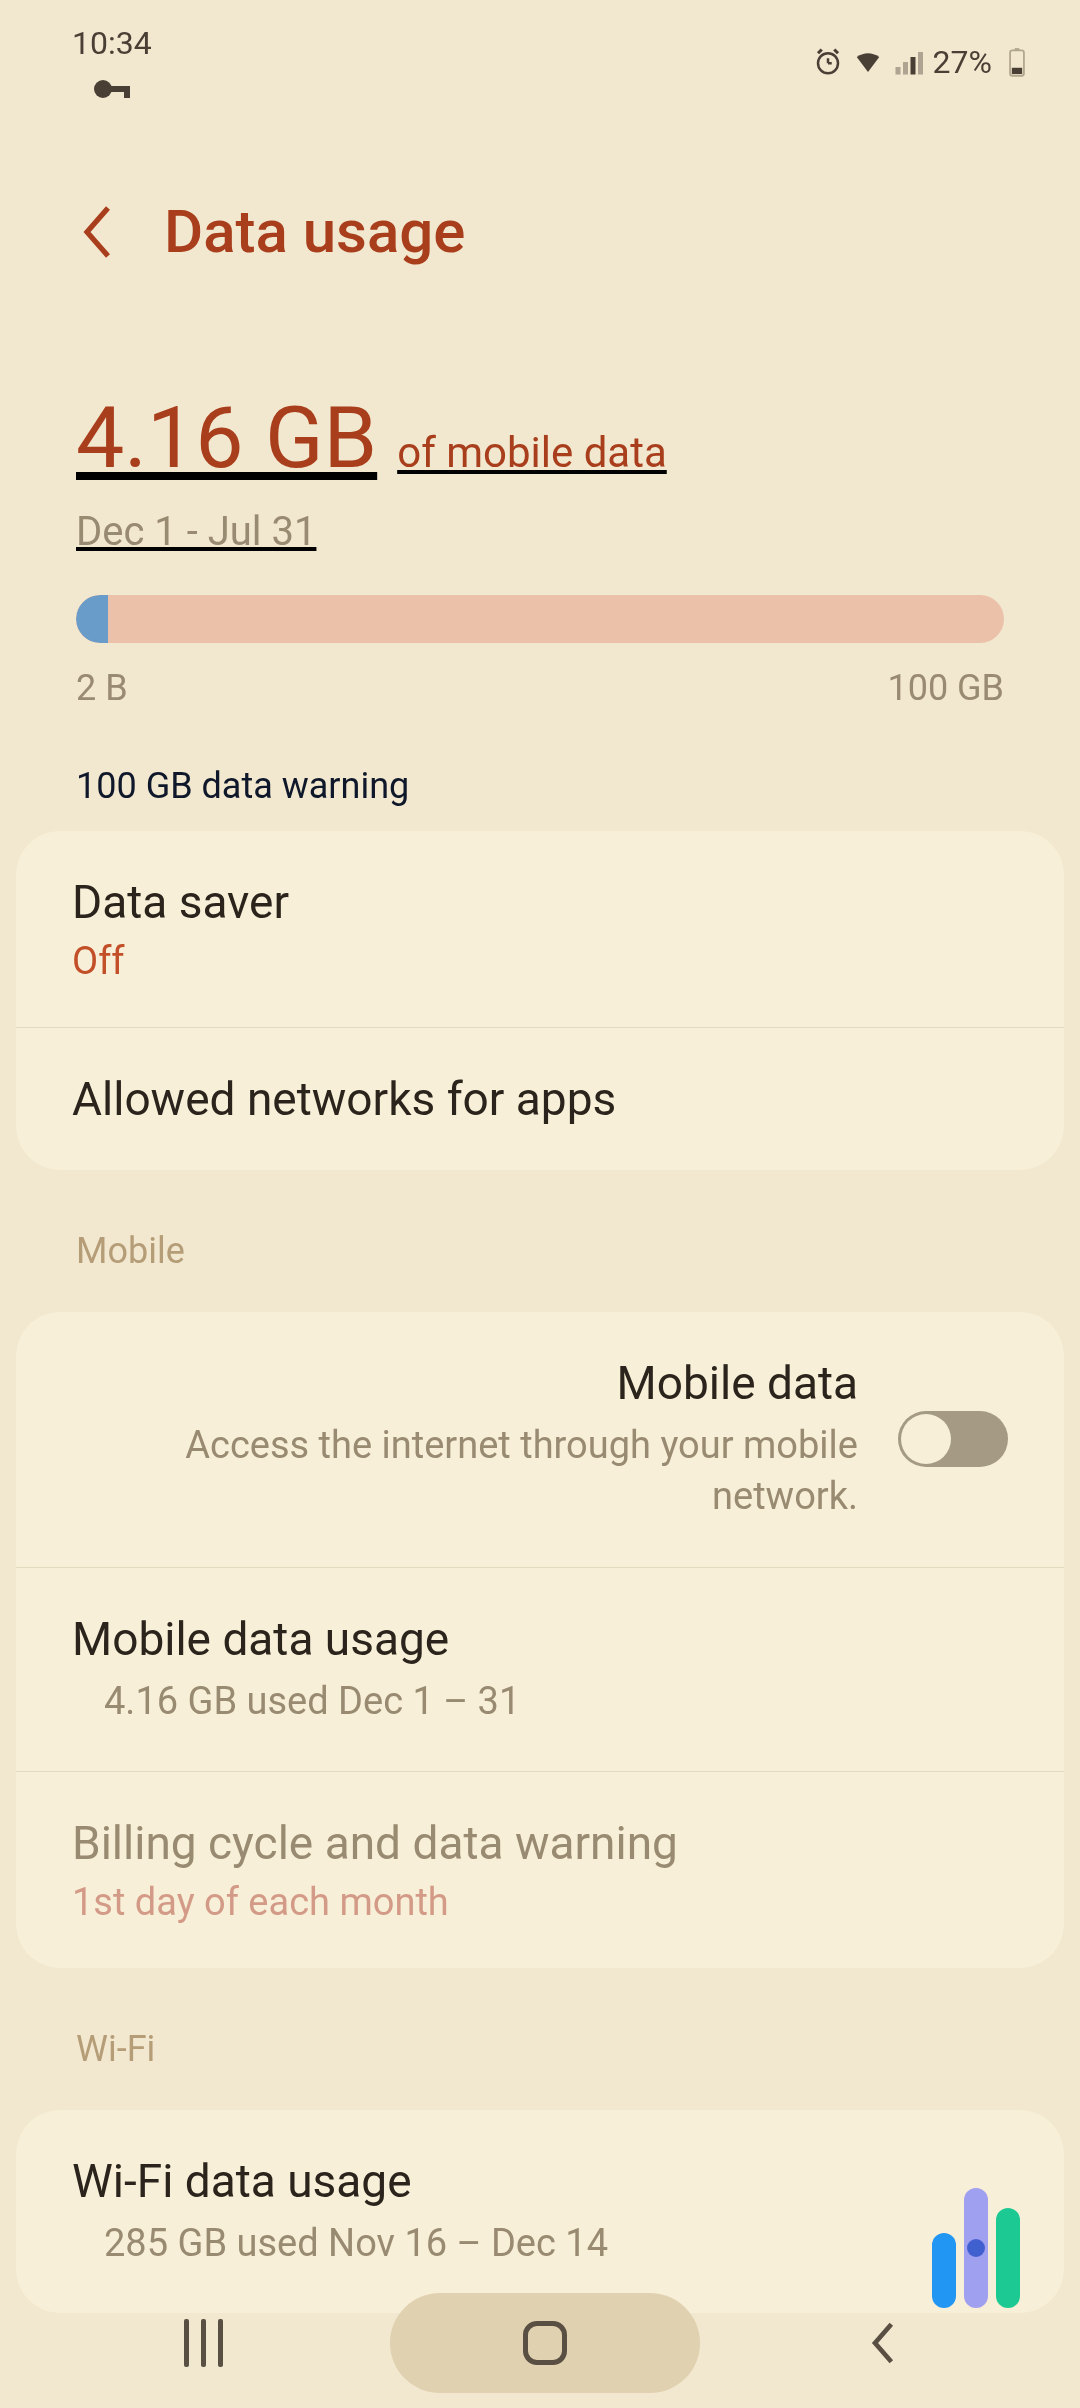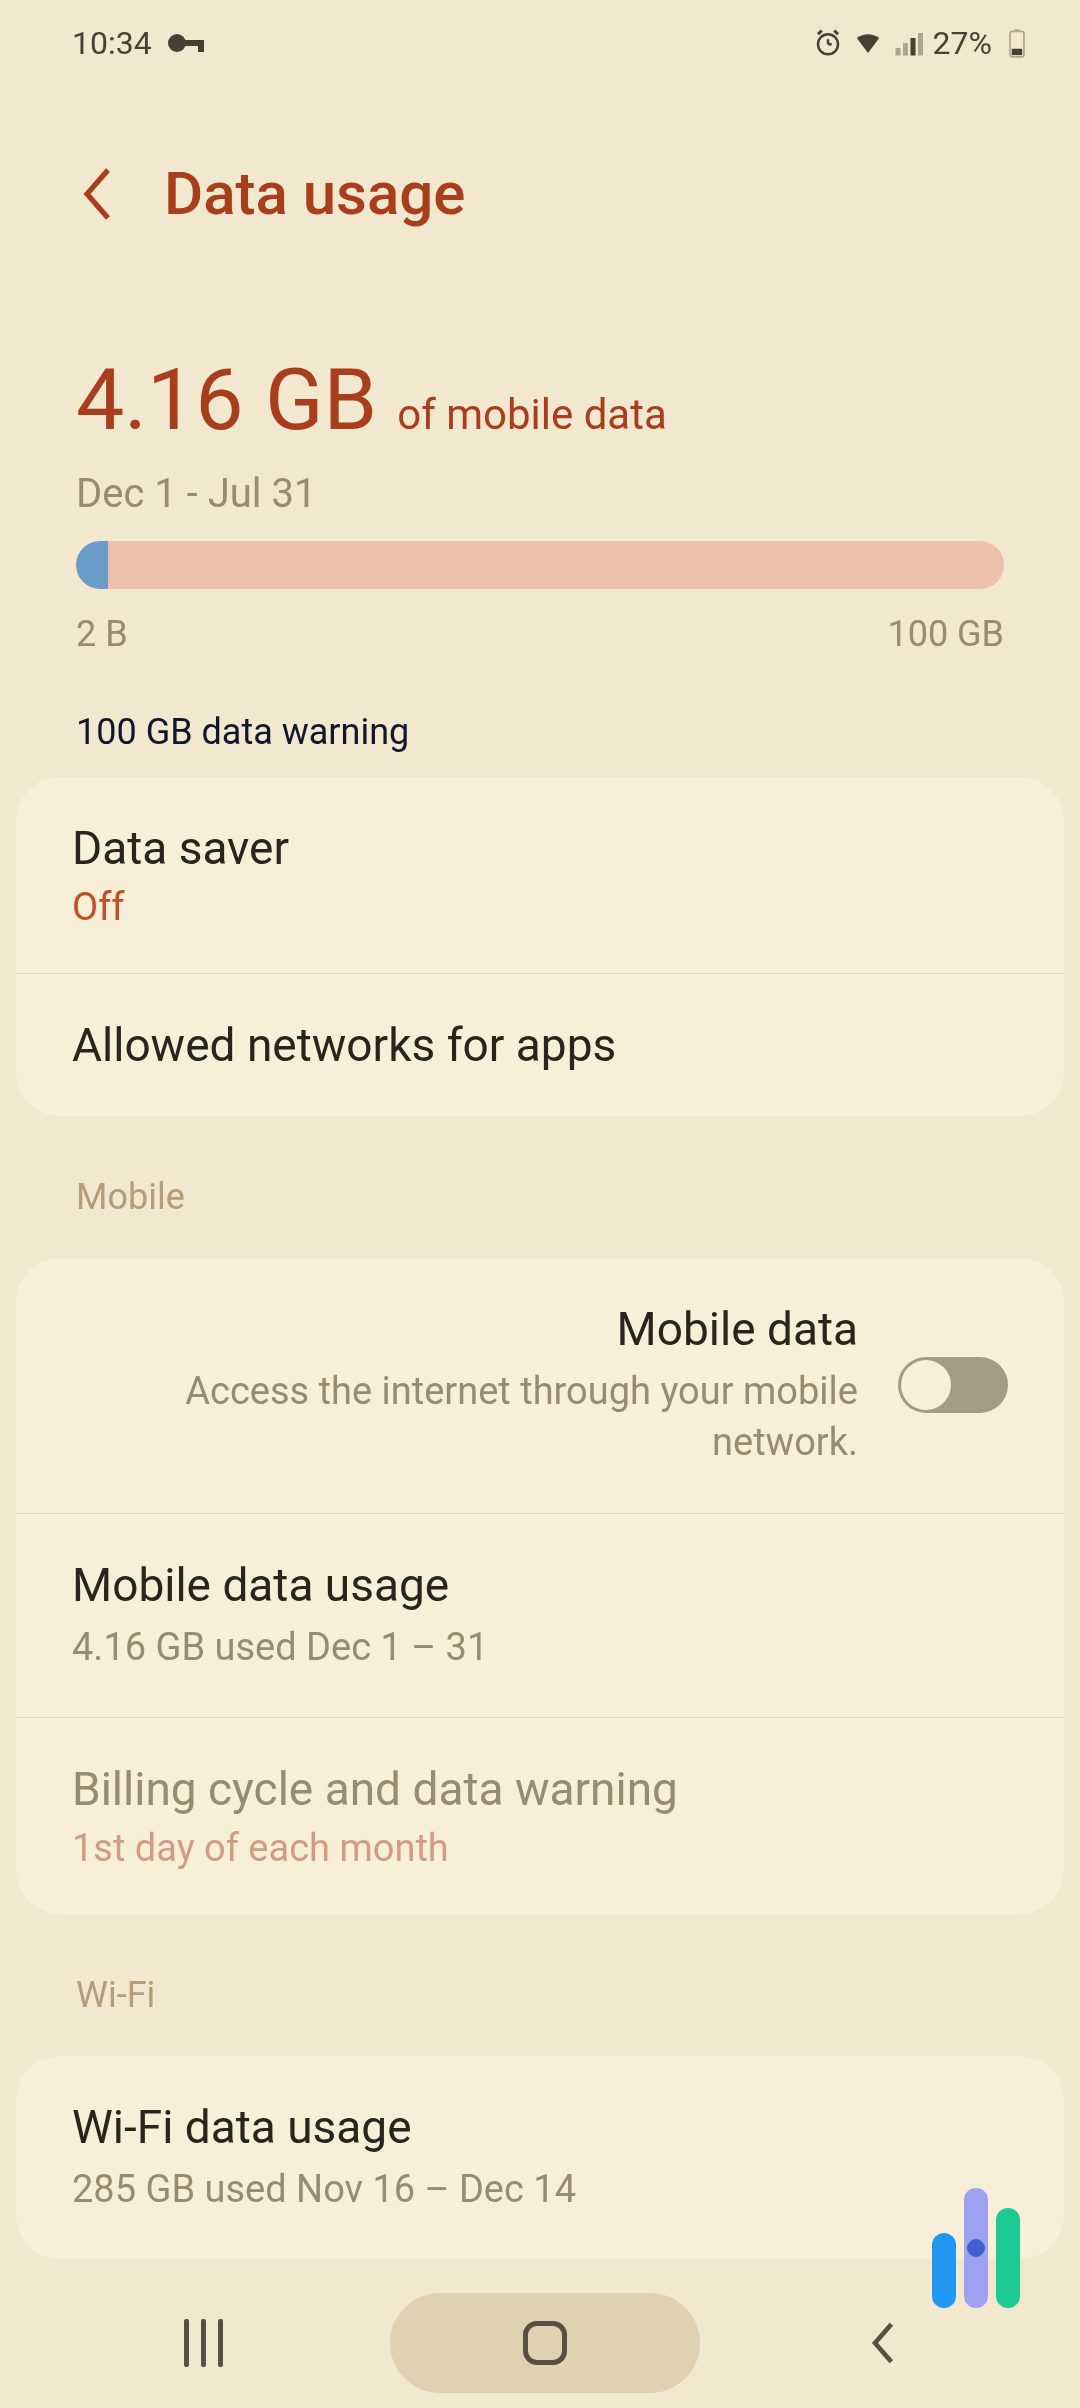--- a/index.html
+++ b/index.html
@@ -20,20 +20,21 @@
       justify-content: space-between;
       align-items: center;
       padding: 24px 48px 16px 72px;
       font-size: 32px;
       color: #4a3f35;
     }
     .status-left {
       display: flex;
       align-items: center;
       gap: 16px;
+      flex-direction: column;
     }
     .status-right {
       display: flex;
       align-items: center;
       gap: 10px;
     }
     .vpn-key {
       width: 36px;
       height: 22px;
     }
@@ -52,21 +53,22 @@
       height: 60px;
       color: #a83e1c;
       cursor: pointer;
     }
     .page-title {
       font-size: 60px;
       font-weight: 500;
       color: #a83e1c;
     }
     .usage-summary {
-      padding: 60px 76px 24px 76px;
+      padding: 60px 76px 40px 76px;
+      text-decoration: underline;
     }
     .usage-amount {
       display: flex;
       align-items: baseline;
       gap: 20px;
     }
     .usage-value {
       font-size: 86px;
       font-weight: 400;
       color: #a83e1c;
@@ -131,20 +133,21 @@
     }
     .item-title-disabled {
       font-size: 46px;
       color: #998a72;
     }
     .item-subtitle {
       font-size: 38px;
       color: #998a72;
       margin-top: 10px;
       line-height: 1.35;
+      margin-left: 32px;
     }
     .item-subtitle-accent {
       font-size: 38px;
       color: #c34f29;
       margin-top: 10px;
     }
     .item-subtitle-disabled {
       font-size: 38px;
       color: #d39b87;
       margin-top: 10px;

